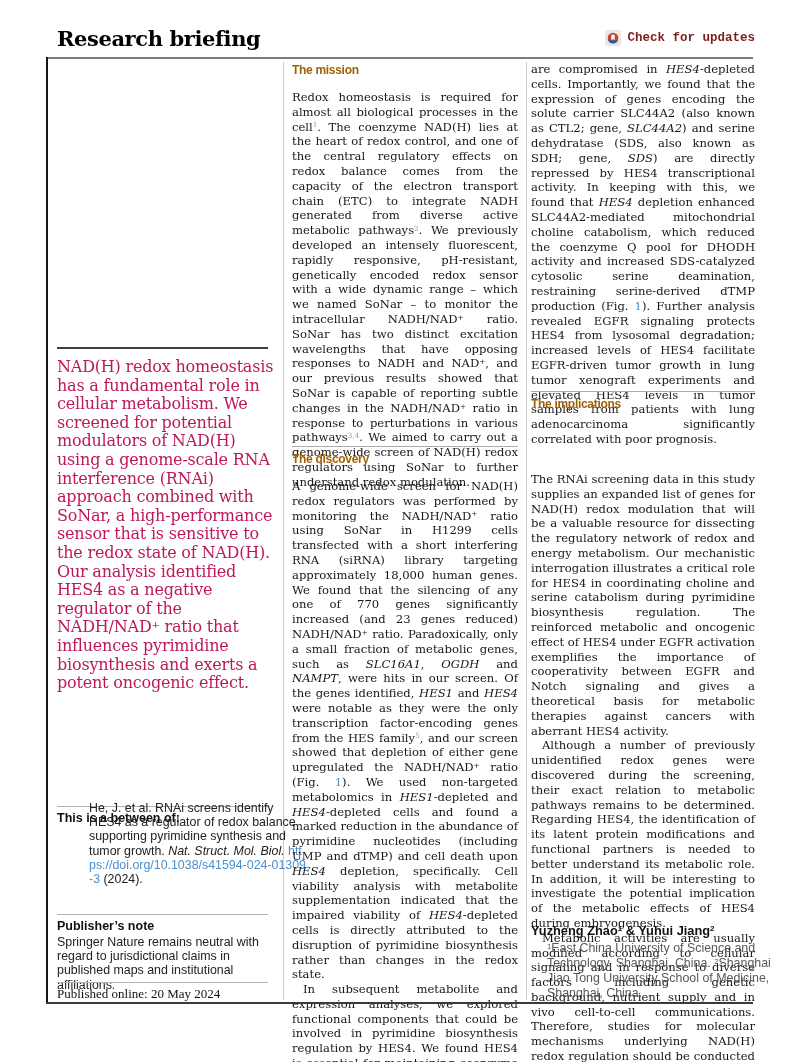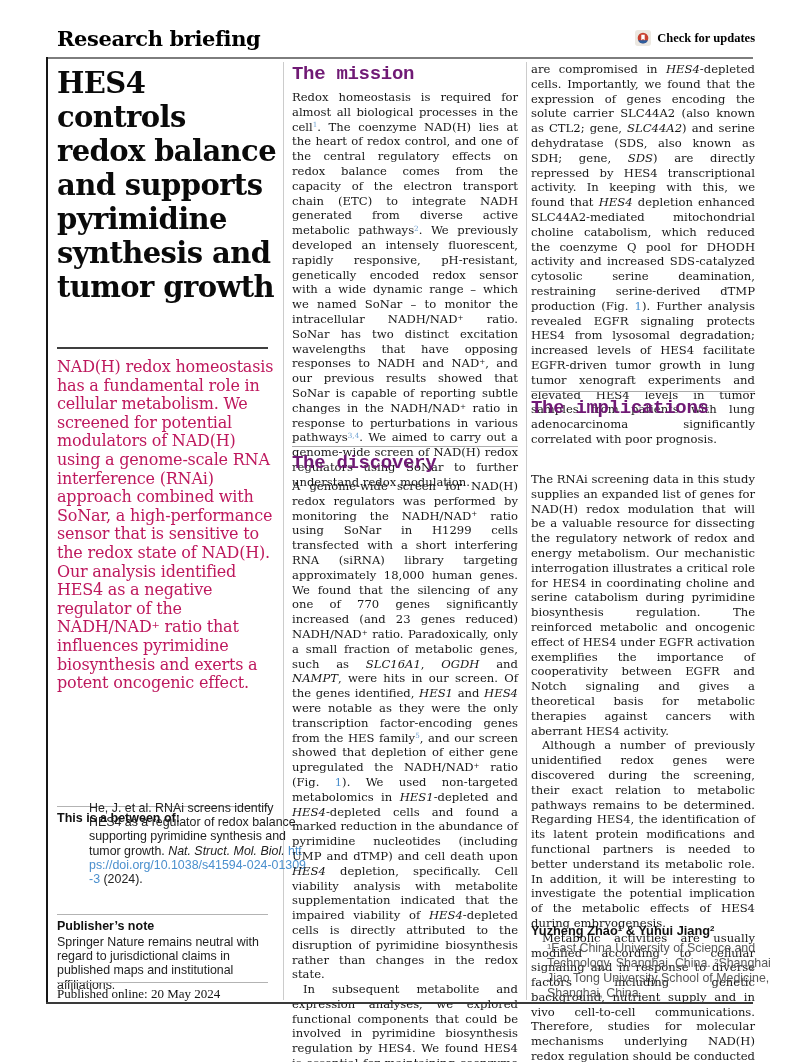--- a/index.html
+++ b/index.html
@@ -10,21 +10,21 @@
   }
   
   .kicker {
     position:absolute; left:57px; top:26px;
     font-family:"DejaVu Serif", serif; font-weight:700; font-size:21px;
     letter-spacing:-0.4px; color:#000;
   }
   .crossmark {
     position:absolute; right:44px; top:30px;
     display:flex; align-items:center; gap:6px;
-    font-family:Liberation Serif, serif; font-weight:600; font-size:12.5px; color:#000000;
+    font-family:Liberation Mono, monospace; font-weight:600; font-size:12.5px; color:#7f1d1d;
     cursor:pointer;
   }
   .rule-h { position:absolute; height:1.5px; background:#7d7d7d; }
   #header-rule { left:46px; width:707px; top:57px; }
   #bottom-rule { left:46px; width:707px; top:1002px; background:#3a3a3a; }
   
   .vline { position:absolute; width:1px; background:#cccccc; }
   #vline-black { left:46px; top:57px; height:945px; width:1.5px; background:#161616; }
   #vline-mid { left:283px; top:62px; height:938px; }
   #vline-right { left:526px; top:62px; height:938px; }
@@ -60,22 +60,22 @@
     position:absolute; left:57px; top:986px;
     font-family:"Liberation Serif", serif; font-size:13px; color:#111;
   }
   .footer-journal {
     position:absolute; left:57px; top:1019px;
     font-family:"Liberation Sans", sans-serif; font-weight:700; font-size:13.5px;
     color:#19699e;
   }
   
   .sec-heading {
-    position:absolute; font-family:Liberation Mono, monospace; font-weight:700;
-    font-size:19px; letter-spacing:-0.3px; color:#701a75;
+    position:absolute; font-family:Liberation Sans, sans-serif; font-weight:700;
+    font-size:12px; letter-spacing:-0.3px; color:#a16207;
   }
   #mission-heading { left:292px; top:63px; }
   #discovery-heading { left:292px; top:452px; }
   #implications-heading { left:531px; top:397px; }
   .crule { position:absolute; height:1px; background:#ababab; }
   #rule-discovery { left:292px; top:446px; width:226px; }
   #rule-implications { left:531px; top:391px; width:224px; }
   .body-col {
     position:absolute; font-family:"DejaVu Serif", serif;
     font-size:11.6px; line-height:14.8px; color:#161616;
@@ -117,21 +117,20 @@
       </svg>
     </span>
     <span>Check for updates</span>
   </div>
   <div id="header-rule" class="rule-h"></div>
 
   <div id="vline-black" class="vline"></div>
   <div id="vline-mid" class="vline"></div>
   <div id="vline-right" class="vline"></div>
 
-  <h1 class="article-title">HES4 controls redox balance and supports pyrimidine synthesis and tumor growth</h1>
   <div id="rule-standfirst" class="lrule"></div>
   <div class="standfirst">NAD(H) redox homeostasis has a fundamental role in cellular metabolism. We screened for potential modulators of NAD(H) using a genome-scale RNA interference (RNAi) approach combined with SoNar, a high-performance sensor that is sensitive to the redox state of NAD(H). Our analysis identified HES4 as a negative regulator of the NADH/NAD<sup>+</sup> ratio that influences pyrimidine biosynthesis and exerts a potent oncogenic effect.</div>
 
   <div id="rule-summaryof" class="lrule"></div>
   <div id="summaryof-heading" class="small-heading">This is a between of:</div>
   <div id="summaryof-text" class="small-text">He, J. et al. RNAi screens identify HES4 as a regulator of redox balance supporting pyrimidine synthesis and tumor growth. <i>Nat. Struct. Mol. Biol.</i> <span class="link">https://doi.org/10.1038/s41594-024-01309-3</span> (2024).</div>
 
   <div id="rule-publisher" class="lrule"></div>
   <div id="publisher-heading" class="small-heading">Publisher’s note</div>
   <div id="publisher-text" class="small-text">Springer Nature remains neutral with regard to jurisdictional claims in published maps and institutional affiliations.</div>

